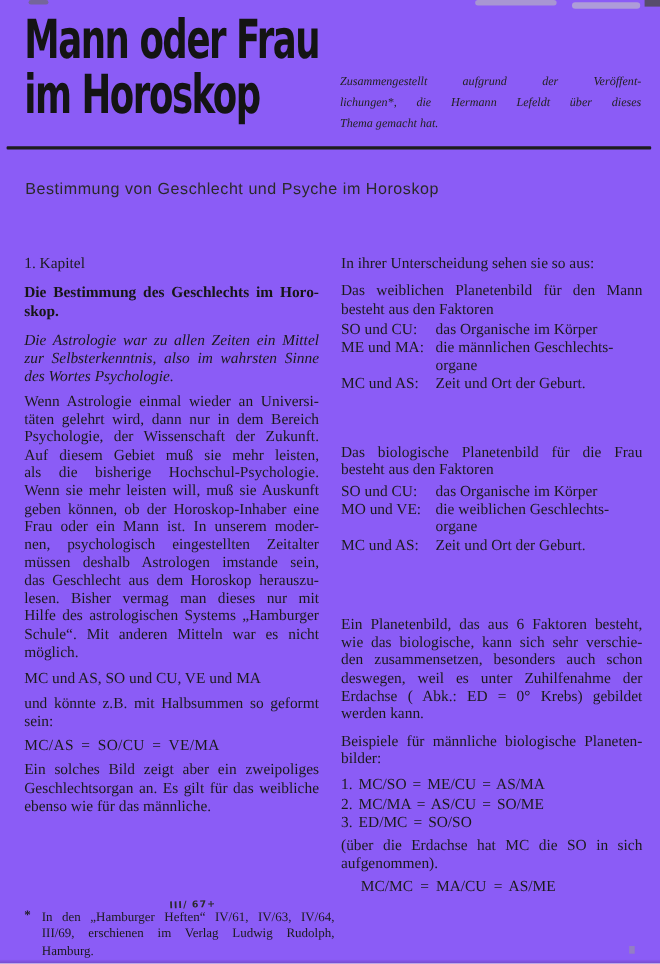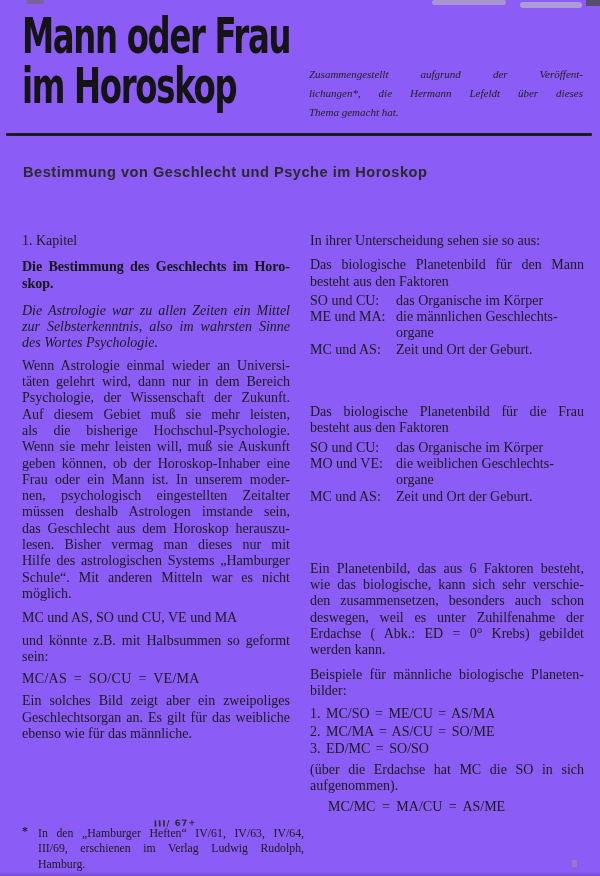--- a/index.html
+++ b/index.html
@@ -35,21 +35,21 @@
   }
 
   .head-rule {
     position:absolute; left:6px; top:133px; width:586px; height:3px;
     background:#1d1d1d; border-radius:1px;
   }
 
   .section-heading {
     position:absolute; left:23px; top:164px;
     font-family:"Liberation Sans", sans-serif;
-    font-weight:bold;
+    font-weight:normal;
     font-size:14.6px; letter-spacing:0.5px;
     color:#2a2a2a;
     white-space:nowrap;
   }
 
   
   .col { position:absolute; top:233px; font-size:14px; line-height:16.3px; }
   .col-left  { left:22px;  width:268px; }
   .col-right { left:310px; width:274px; }
 
@@ -174,21 +174,21 @@
         <div class="tline">Ein solches Bild zeigt aber ein zweipoliges</div>
         <div class="tline">Geschlechtsorgan an. Es gilt für das weibliche</div>
         <div class="tline tline-last">ebenso wie für das männliche.</div>
       </div>
   </div>
 
   <div class="col col-right">
     <div class="rc-intro align-left">In ihrer Unterscheidung sehen sie so aus:</div>
 
     <div class="rc-block-intro">
-        <div class="tline">Das biologische Planetenbild für den Mann</div>
+        <div class="tline">Das weiblichen Planetenbild für den Mann</div>
         <div class="tline tline-last">besteht aus den Faktoren</div>
       </div>
     <div class="factor-table">
       <div class="factor-row">
         <div class="factor-term">SO und CU:</div>
         <div class="factor-def align-left">das Organische im Körper</div>
       </div>
       <div class="factor-row">
         <div class="factor-term">ME und MA:</div>
         <div class="factor-def align-left">

